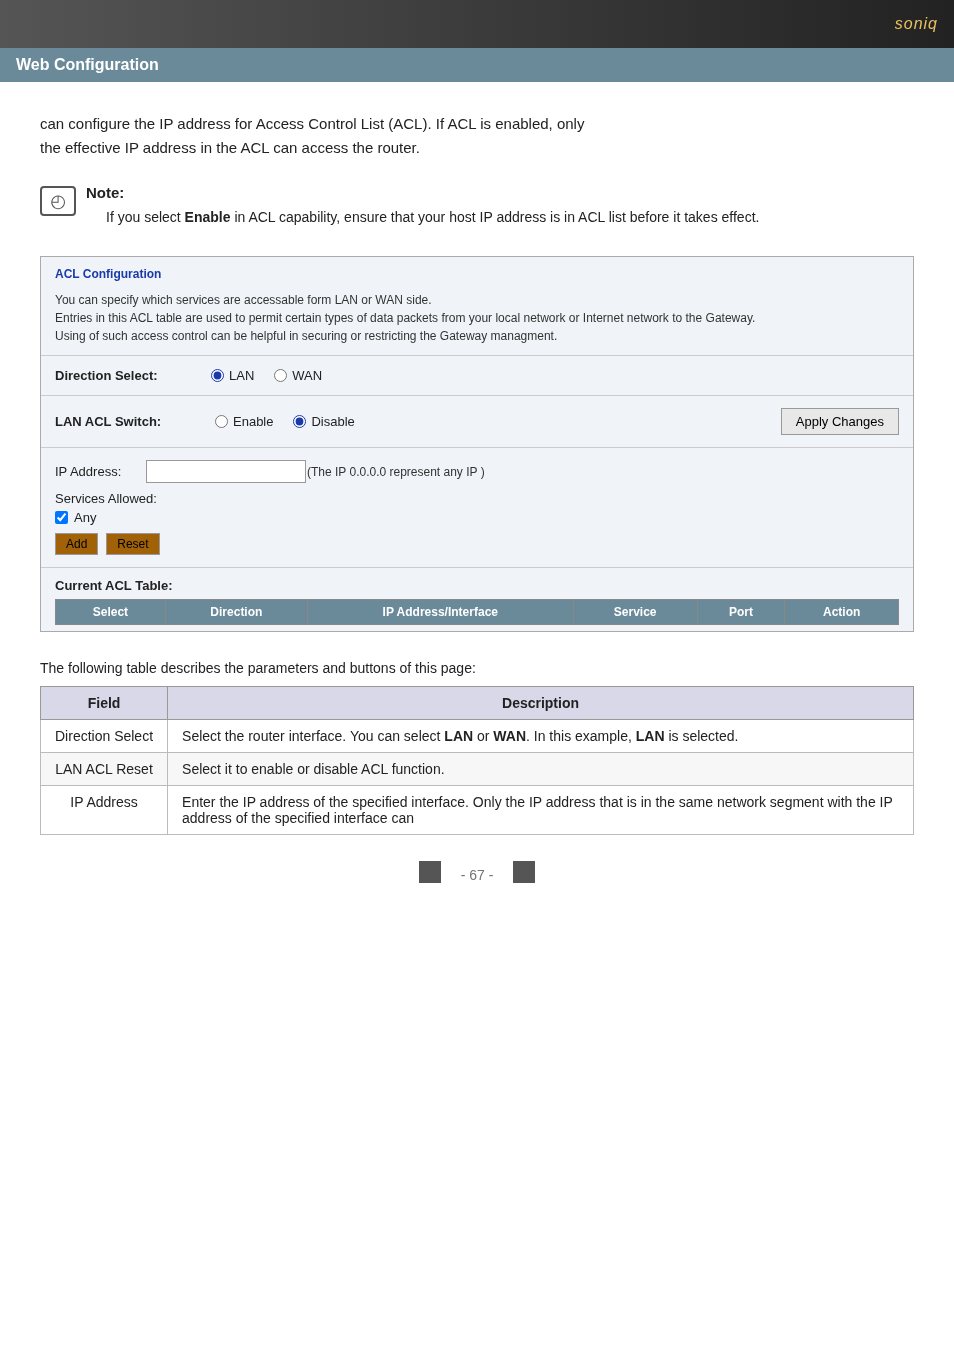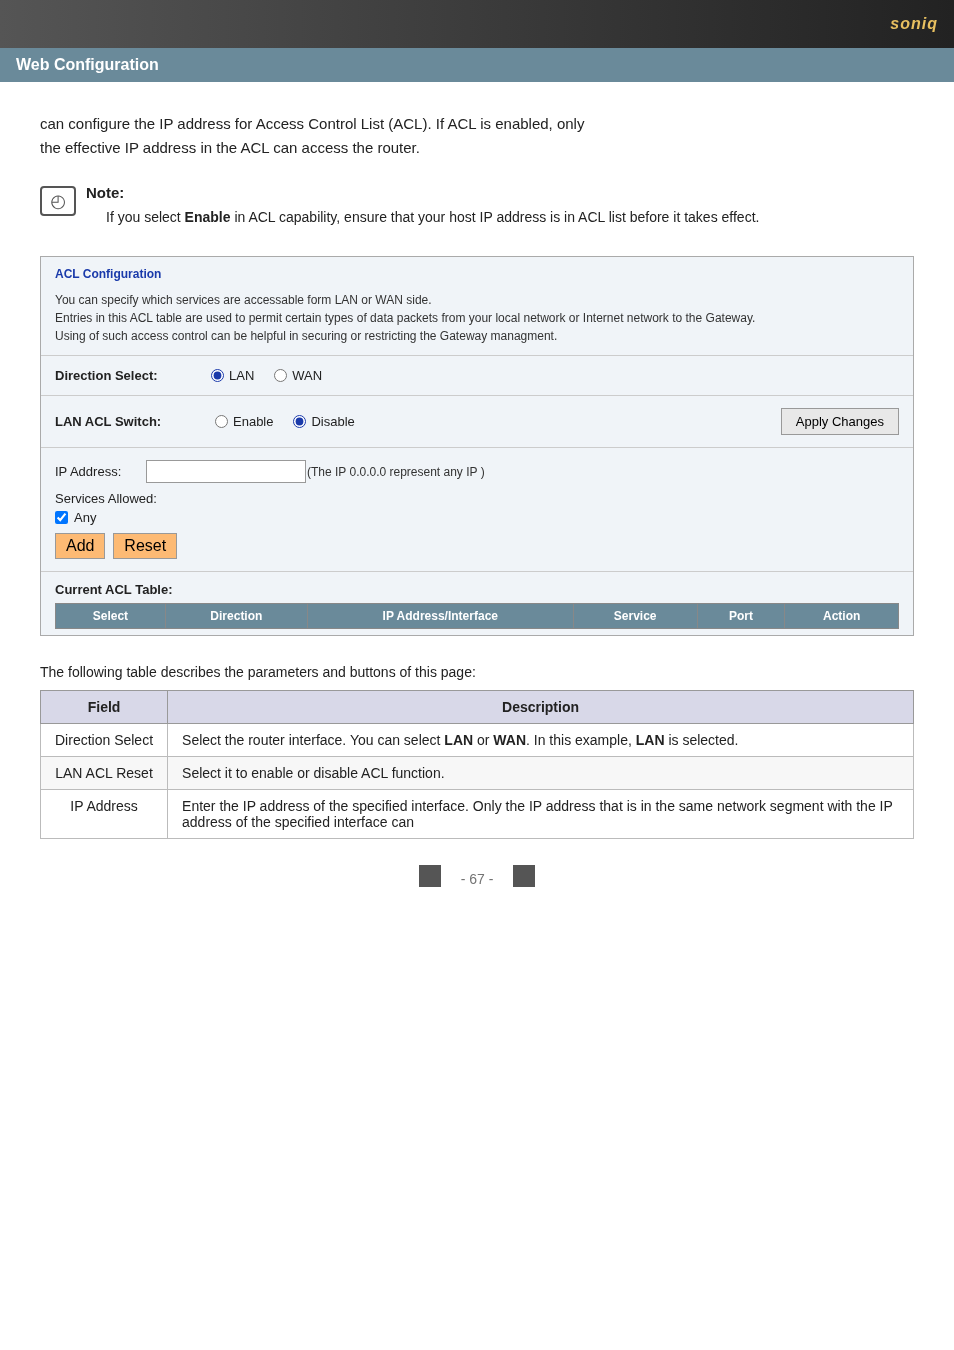--- a/index.html
+++ b/index.html
@@ -16,21 +16,21 @@
     .header-bar {
       background: linear-gradient(to right, #555, #222);
       height: 48px;
       display: flex;
       align-items: center;
       justify-content: flex-end;
       padding-right: 16px;
     }
     .header-logo {
       color: #e8c060;
-      font-weight: bold;
+      font-weight: normal;
       font-size: 16px;
       letter-spacing: 1px;
       font-style: italic;
     }
     .web-config-bar {
       background: #6a8a9a;
       padding: 8px 16px;
       color: #fff;
       font-size: 16px;
       font-weight: bold;
@@ -171,24 +171,24 @@
       margin-bottom: 4px;
     }
     .checkbox-row {
       display: flex;
       align-items: center;
       gap: 6px;
       margin-bottom: 8px;
       font-size: 13px;
     }
     .btn-small {
-      background: #fdba74;
+      background: #a16207;
       border: 1px solid #999;
       padding: 3px 10px;
-      font-size: 16px;
+      font-size: 12px;
       cursor: pointer;
       margin-right: 4px;
     }
 
     .acl-table-section {
       padding: 10px 14px 6px 14px;
     }
     .current-acl-label {
       font-weight: bold;
       font-size: 13px;

